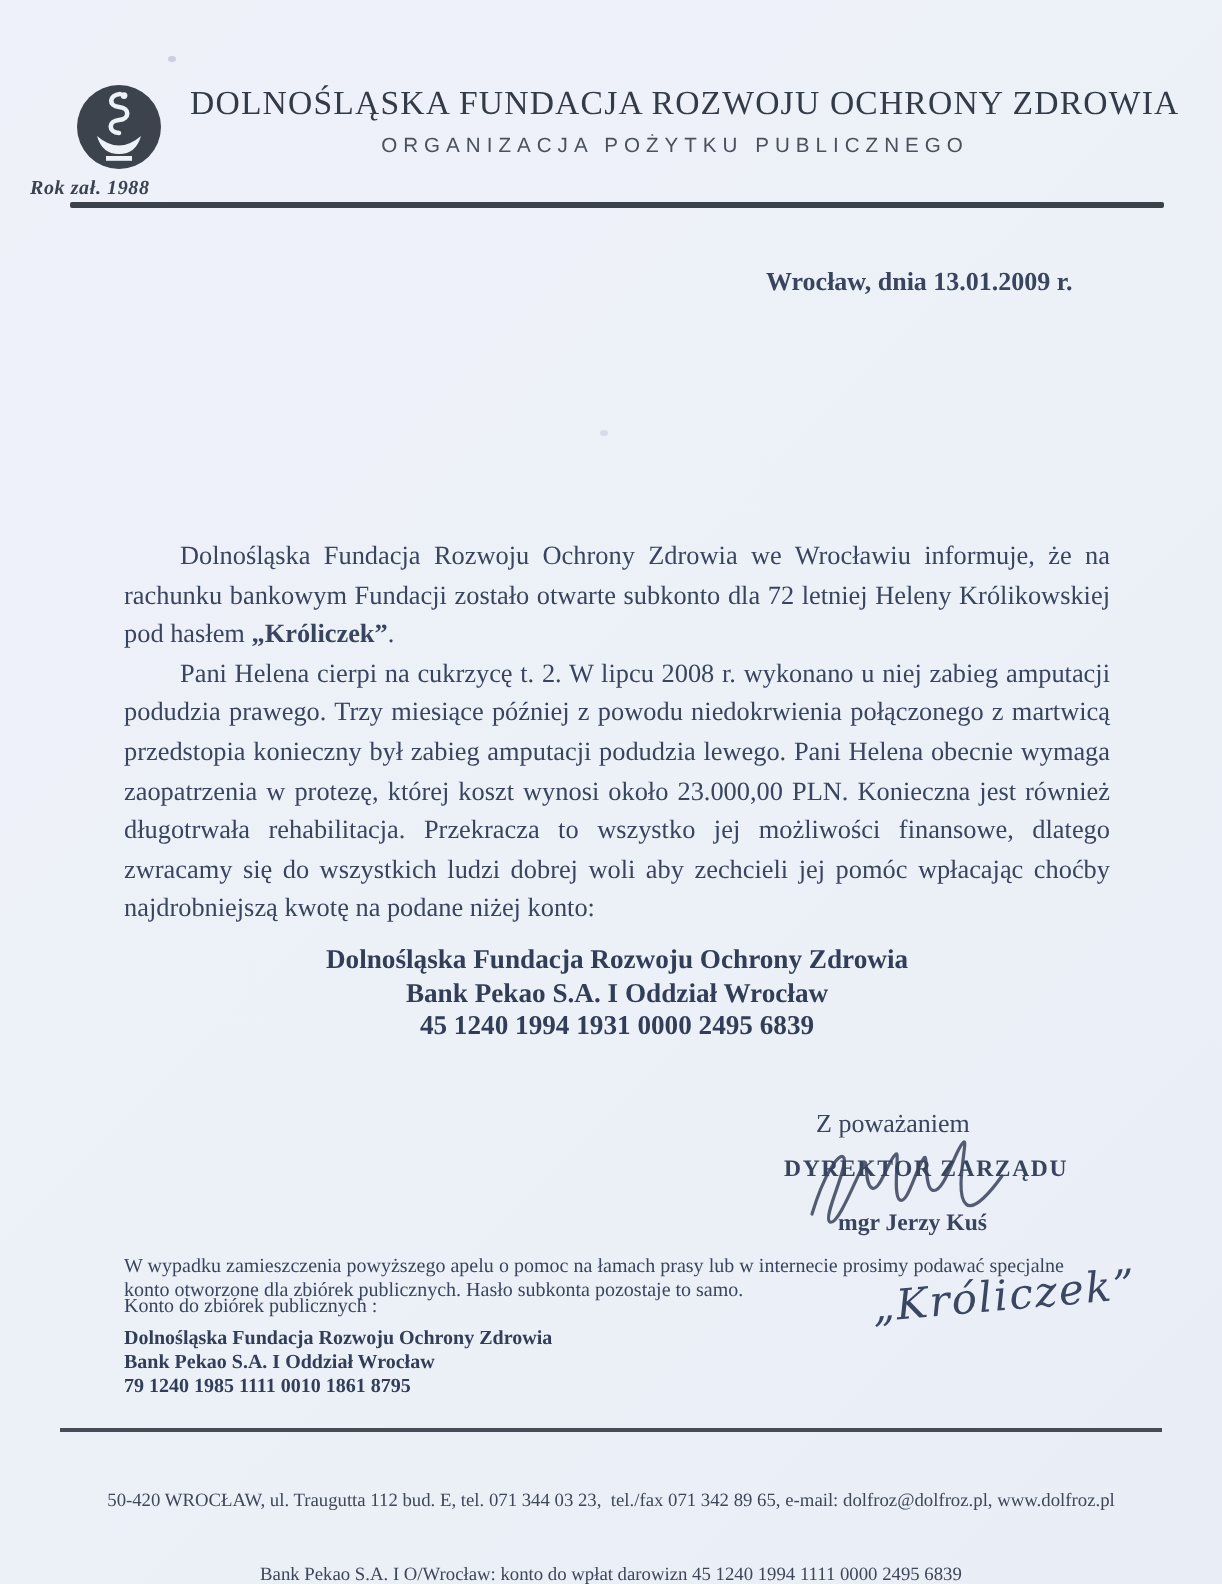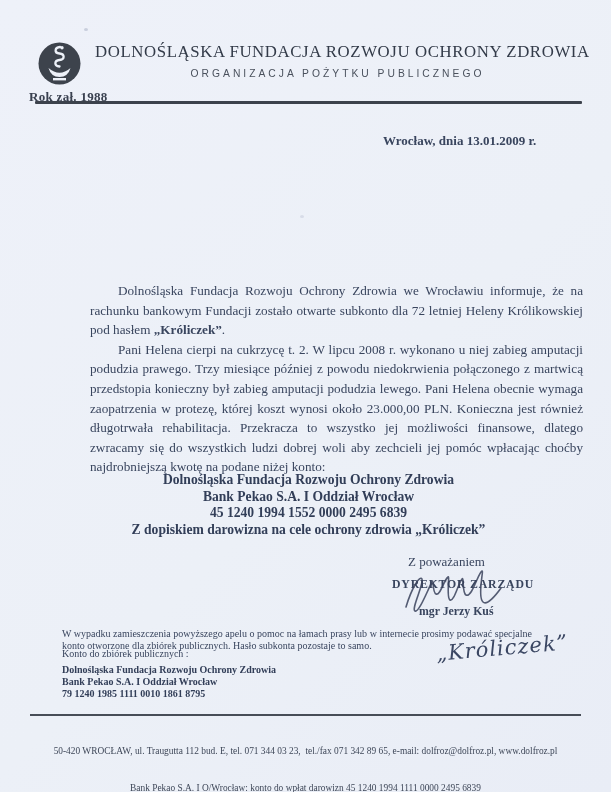--- a/index.html
+++ b/index.html
@@ -9,23 +9,24 @@
     background:linear-gradient(135deg,#eef1f9 0%,#ecf0f7 55%,#e9edf6 100%);
     font-family:"Liberation Serif", serif;
     color:#39455e;
     overflow:hidden;
   }
   
   .logo{
     position:absolute;left:37px;top:41px;width:45px;height:45px;
   }
   .founded{
-    position:absolute;left:29px;top:89px;
-    font-size:13px;font-weight:bold;color:#3a4150;letter-spacing:.3px;
+    position:absolute;left:15px;top:89px;
+    font-size:10px;font-weight:bold;color:#3a4150;letter-spacing:.3px;
     font-family:"Liberation Serif", serif;
+    font-style:italic;
   }
   .titles{
     position:absolute;left:95px;top:42px;width:485px;text-align:center;
   }
   .title-pl{
     font-size:16.8px;color:#333b49;letter-spacing:.6px;
     font-family:"Liberation Serif", serif;white-space:nowrap;
   }
   .title-en{
     margin-top:7px;font-size:10.8px;color:#4a515d;letter-spacing:2.1px;
@@ -39,22 +40,22 @@
     position:absolute;left:35px;top:101px;width:547px;height:3px;
     background:#3c424c;border-radius:1px;
   }
   
   .date-line{
     position:absolute;left:383px;top:133px;
     font-size:13px;color:#39455e;font-weight:bold;
   }
   
   .body-text{
-    position:absolute;left:62px;top:281px;width:493px;
-    font-size:13.2px;line-height:19.6px;text-align:justify;margin-left:28px;
+    position:absolute;left:62px;top:268px;width:493px;
+    font-size:13.2px;line-height:19.6px;text-align:justify;
   }
   .body-text p{margin:0;text-indent:28px;}
   .bold{font-weight:bold;}
   
   .account-block{
     position:absolute;left:62px;top:472px;width:493px;
     text-align:center;font-weight:bold;color:#323e58;
     font-size:13.6px;line-height:16.6px;
   }
   
@@ -121,22 +122,21 @@
   <div class="date-line">Wrocław, dnia 13.01.2009 r.</div>
 
   <div class="body-text">
     <p><span>Dolnośląska Fundacja Rozwoju Ochrony Zdrowia we Wrocławiu informuje, że na rachunku bankowym Fundacji zostało otwarte subkonto dla 72 letniej Heleny Królikowskiej pod hasłem </span><span class="bold">„Króliczek”</span><span>.</span></p>
     <p>Pani Helena cierpi na cukrzycę t. 2. W lipcu 2008 r. wykonano u niej zabieg amputacji podudzia prawego. Trzy miesiące później z powodu niedokrwienia połączonego z martwicą przedstopia konieczny był zabieg amputacji podudzia lewego. Pani Helena obecnie wymaga zaopatrzenia w protezę, której koszt wynosi około 23.000,00 PLN. Konieczna jest również długotrwała rehabilitacja. Przekracza to wszystko jej możliwości finansowe, dlatego zwracamy się do wszystkich ludzi dobrej woli  aby zechcieli jej pomóc wpłacając choćby najdrobniejszą kwotę na podane niżej konto:</p>
   </div>
 
   <div class="account-block">
     <div>Dolnośląska Fundacja Rozwoju Ochrony Zdrowia</div>
     <div>Bank Pekao S.A. I Oddział Wrocław</div>
-    <div>45 1240 1994 1552 0000 2495 6839</div>
-    <div>Z dopiskiem darowizna na cele ochrony zdrowia „Króliczek”</div>
+    <div>45 1240 1994 1931 0000 2495 6839</div>
   </div>
 
   <div>
     <div class="closing">Z poważaniem</div>
     <div class="director-title">DYREKTOR ZARZĄDU</div>
     <svg class="signature-svg" width="120" height="58" viewBox="0 0 120 58">
       <path d="M14 44 C20 24 28 12 30 16 C32 21 19 46 23 48 C27 50 36 26 40 19 C42 15 40 29 44 31 C48 33 52 17 56 14 C58 12 54 35 58 37 C62 39 66 21 70 16 C72 13 70 30 74 32 C80 35 86 10 90 8 C92 7 85 34 91 39 C95 43 104 32 109 25" stroke="#3a425c" stroke-width="1.6" fill="none" stroke-linecap="round" opacity="0.85"></path>
     </svg>
     <div class="signer-name">mgr Jerzy Kuś</div>
   </div>

